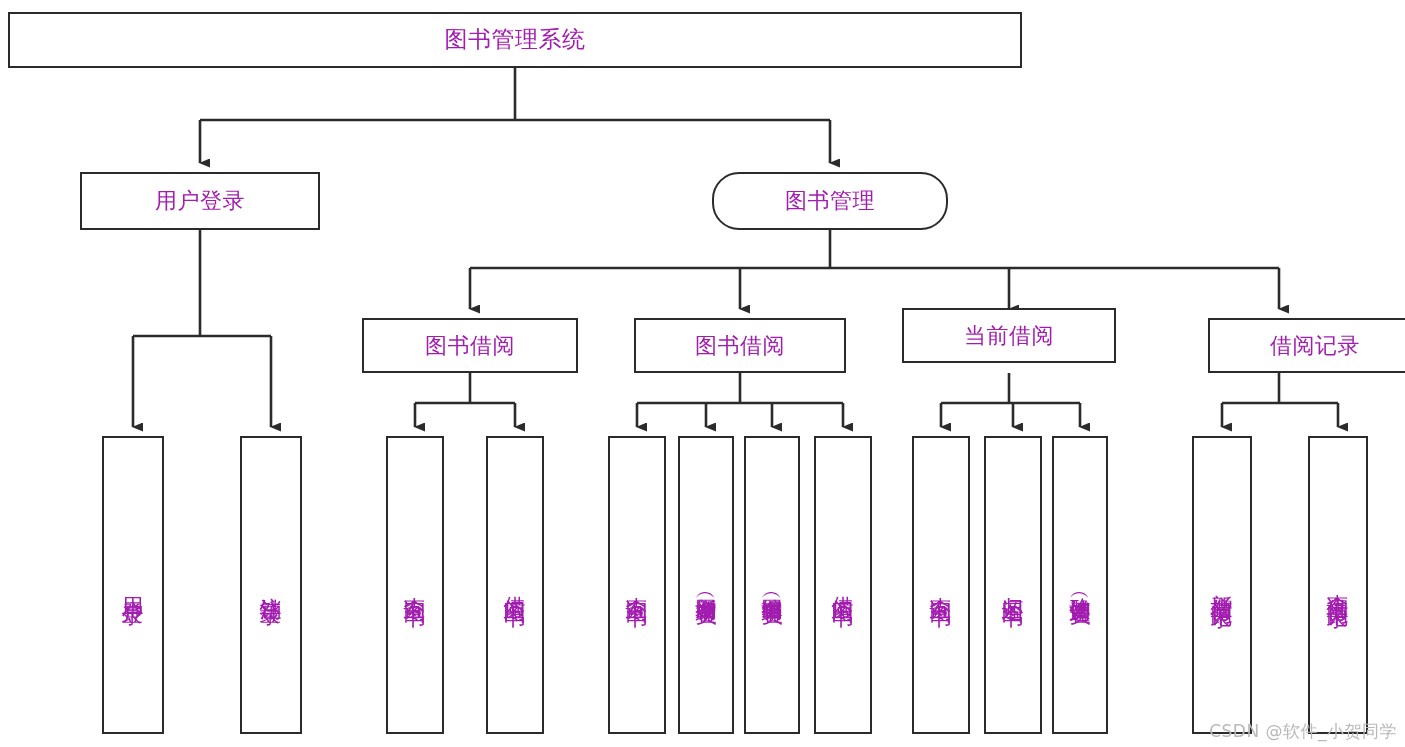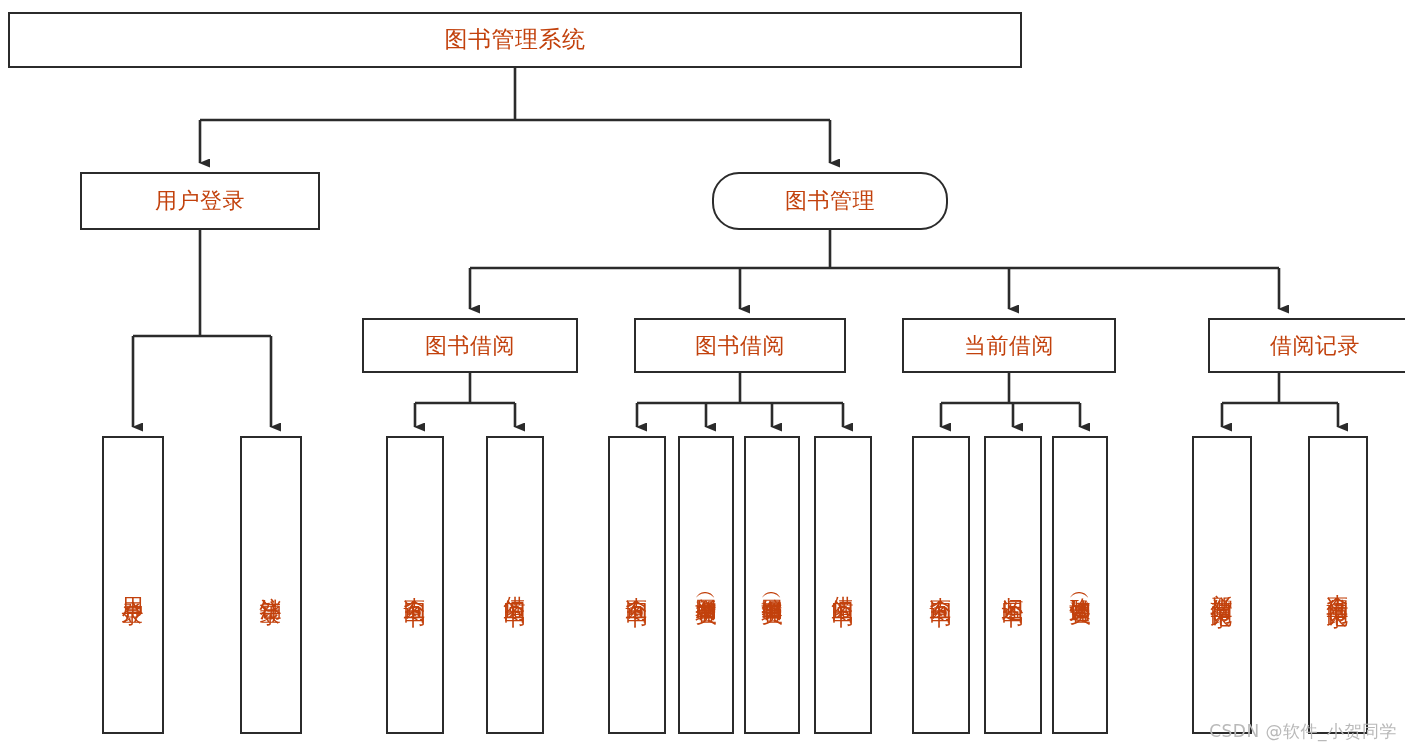--- a/index.html
+++ b/index.html
@@ -33,21 +33,21 @@
     border: 2px solid #2b2b2b;
     display: flex;
     align-items: center;
     justify-content: center;
     color: #1a1a1a;
   }
   .node-label {
     display: block;
     text-align: center;
     line-height: 1.18;
-    color: #c2410c;
+    color: #a21caf;
   }
   
   .node.horiz .node-label {
     writing-mode: horizontal-tb;
     font-size: 22px;
     letter-spacing: 0.5px;
   }
   .node.root .node-label {
     font-size: 23px;
   }
@@ -139,21 +139,21 @@
   <div class="node horiz" id="node-book-manage" style="left: 712px; top: 172px; width: 236px; height: 58px; border-radius: 27px;">
     <span class="node-label">图书管理</span>
   </div>
 
   <div class="node horiz" id="node-new-book-rec" style="left: 362px; top: 318px; width: 216px; height: 55px;">
     <span class="node-label">图书借阅</span>
   </div>
   <div class="node horiz" id="node-book-borrow" style="left: 634px; top: 318px; width: 212px; height: 55px; justify-content: center;">
     <span class="node-label">图书借阅</span>
   </div>
-  <div class="node horiz" id="node-current-borrow" style="left: 902px; top: 318px; width: 214px; height: 55px;">
+  <div class="node horiz" id="node-current-borrow" style="left: 902px; top: 308px; width: 214px; height: 55px;">
     <span class="node-label">当前借阅</span>
   </div>
   <div class="node horiz" id="node-borrow-record" style="left: 1208px; top: 318px; width: 214px; height: 55px;">
     <span class="node-label">借阅记录</span>
   </div>
 
   <div class="node vert" id="leaf-0" style="left: 102px; top: 436px; width: 62px; height: 298px;">
     <span class="node-label">用户登录</span>
   </div>
   <div class="node vert" id="leaf-1" style="left: 240px; top: 436px; width: 62px; height: 298px;">

